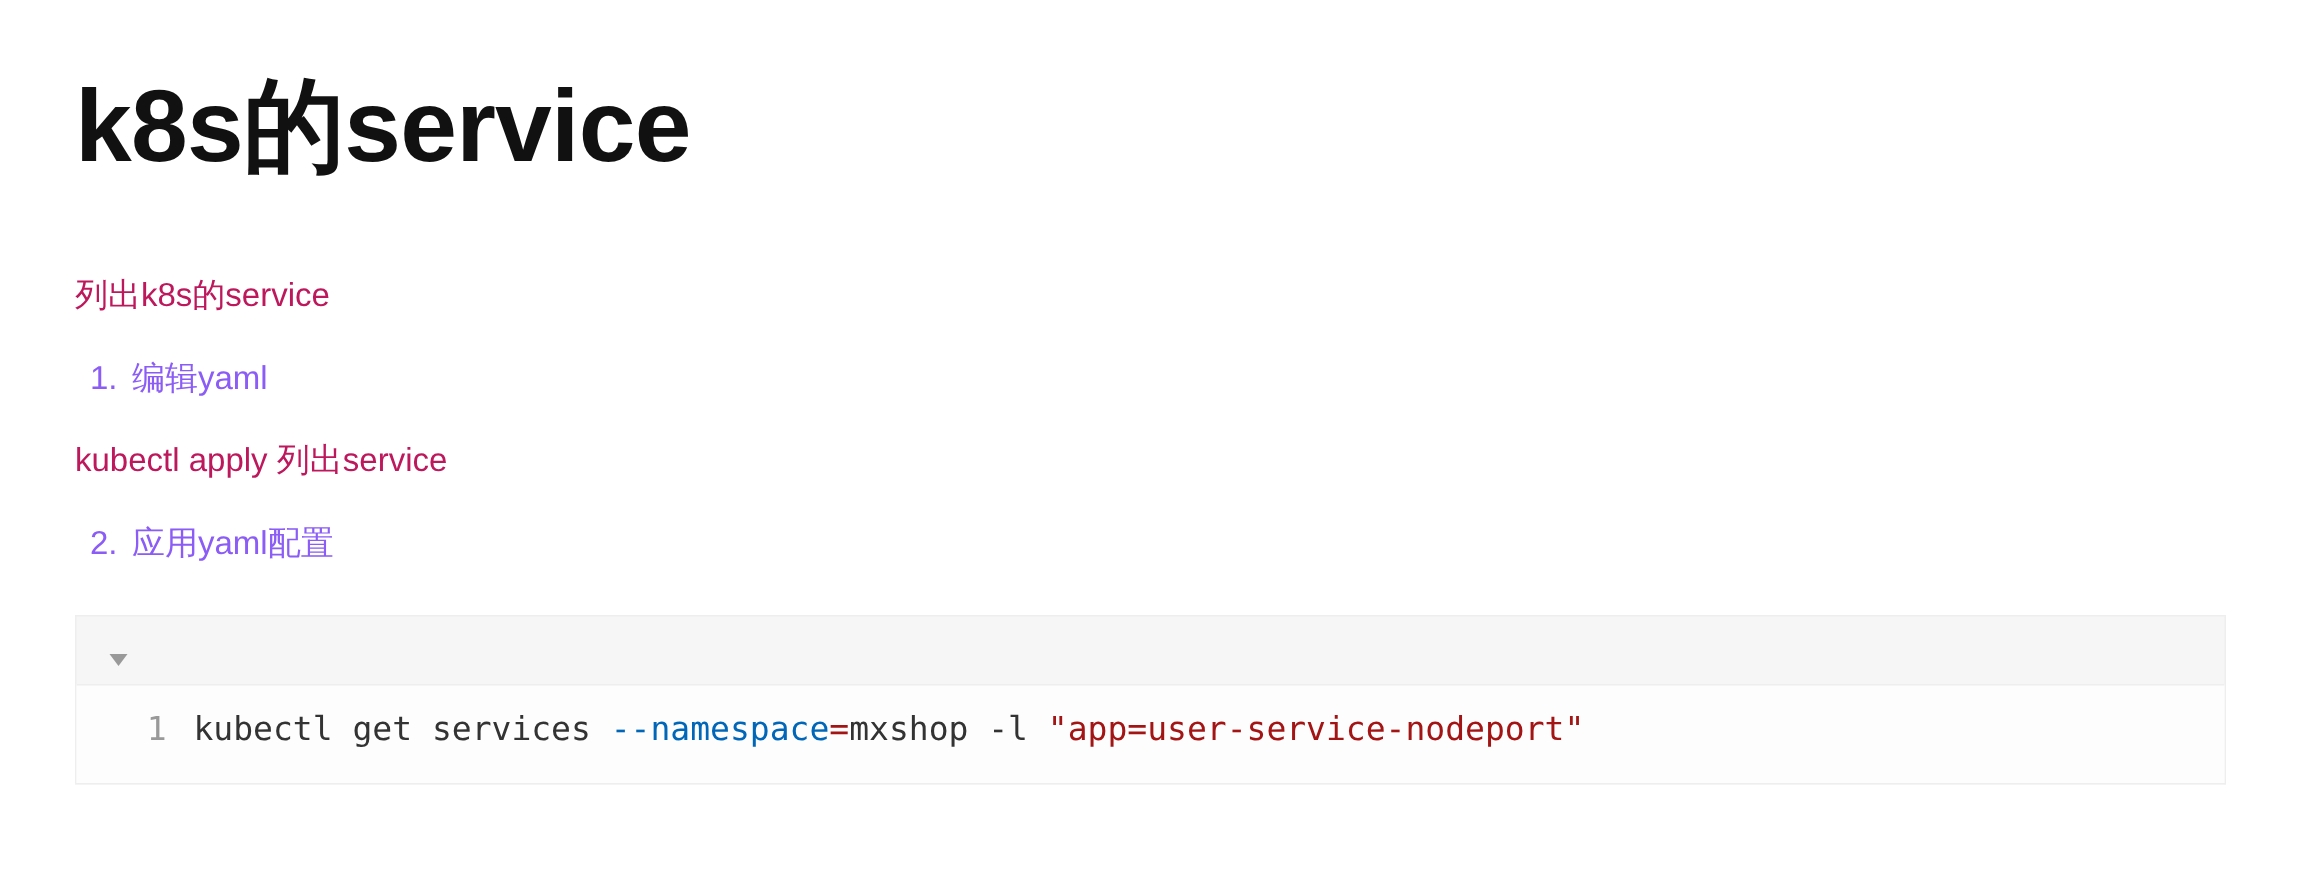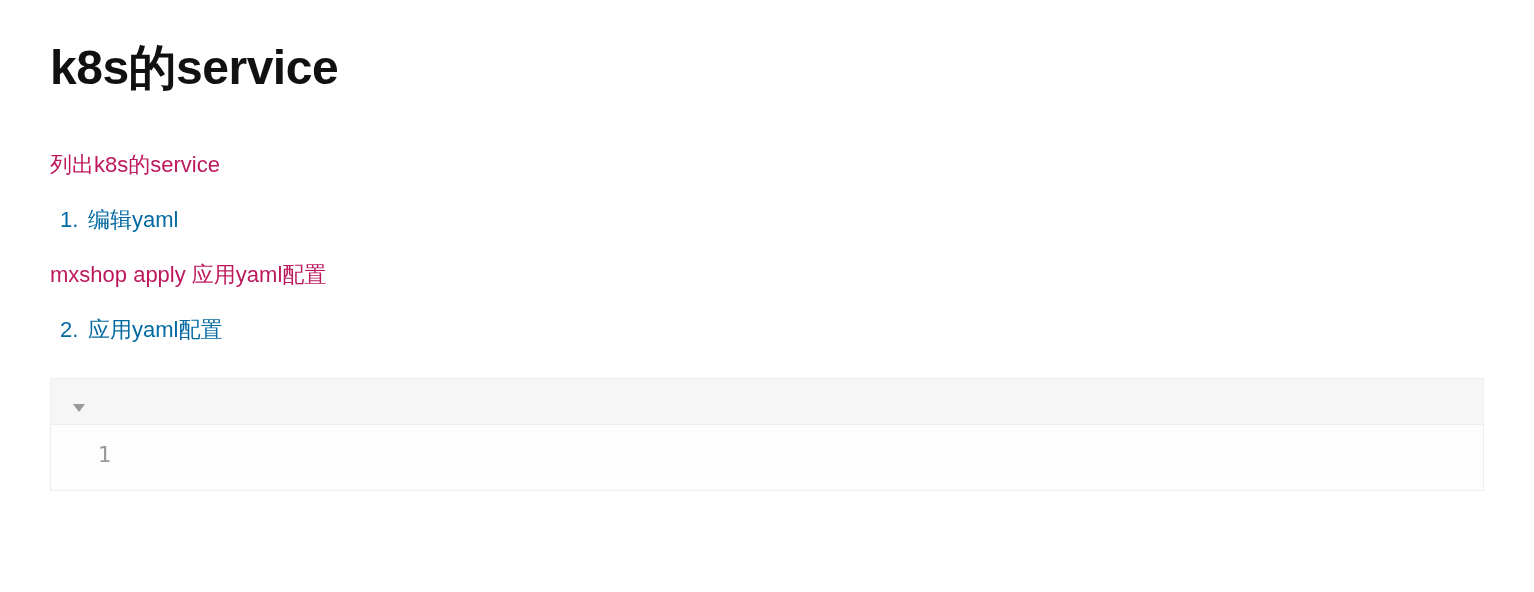--- a/index.html
+++ b/index.html
@@ -5,33 +5,33 @@
   body {
     margin: 0;
     padding: 30px 50px;
     font-family: "Microsoft YaHei", "PingFang SC", "Helvetica Neue", Arial, sans-serif;
     color: #333;
     background: #fff;
     font-size: 22px;
     line-height: 1.6;
   }
   h1.title {
-    font-size: 48px;
+    font-size: 68px;
     font-weight: 700;
     margin: 0 0 40px 0;
     color: #111;
     letter-spacing: -0.5px;
   }
   .para {
     margin: 20px 0;
     color: #be185d;
   }
   .list-item {
     margin: 16px 0 16px 10px;
-    color: #0369a1;
+    color: #8b5cf6;
   }
   .marker {
     display: inline-block;
     width: 28px;
   }
   .code-block {
     margin-top: 30px;
     background: #f6f6f6;
     border: 1px solid #eee;
   }
@@ -73,26 +73,27 @@
 <body>
 
 <h1 class="title">k8s的service</h1>
 
 <div class="para">列出k8s的service</div>
 
 <div class="list-item">
   <span class="marker">1.</span><span>编辑yaml</span>
 </div>
 
-<div class="para">mxshop apply 应用yaml配置</div>
+<div class="para">kubectl apply 列出service</div>
 
 <div class="list-item">
   <span class="marker">2.</span><span>应用yaml配置</span>
 </div>
 
 <div class="code-block">
   <div class="code-toolbar">
     <span class="caret"></span>
   </div>
   <div class="code-body">
     <div class="gutter">1</div>
+    <div class="code-line"><span>kubectl get services </span><span class="tok-flag">--namespace</span><span class="tok-punc">=</span><span>mxshop -l </span><span class="tok-str">"app=user-service-nodeport"</span></div>
   </div>
 </div>
 
 </body></html>

